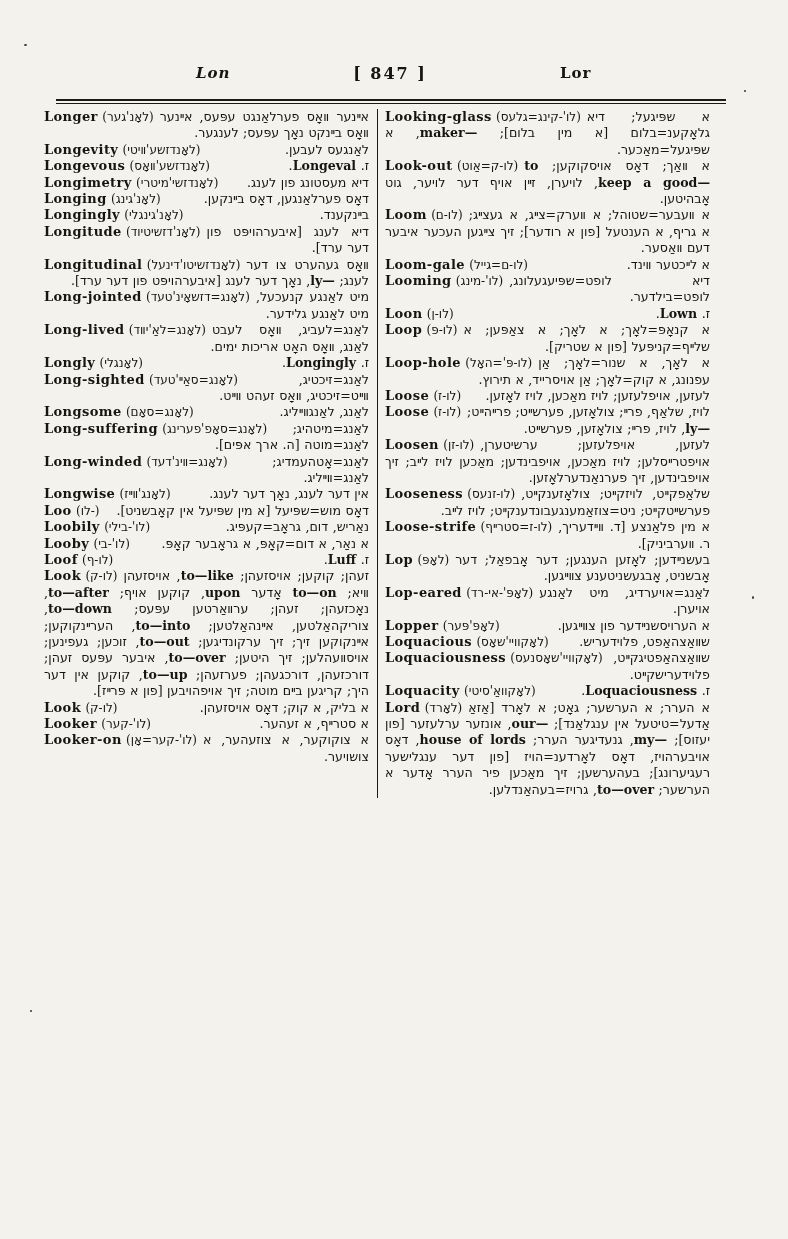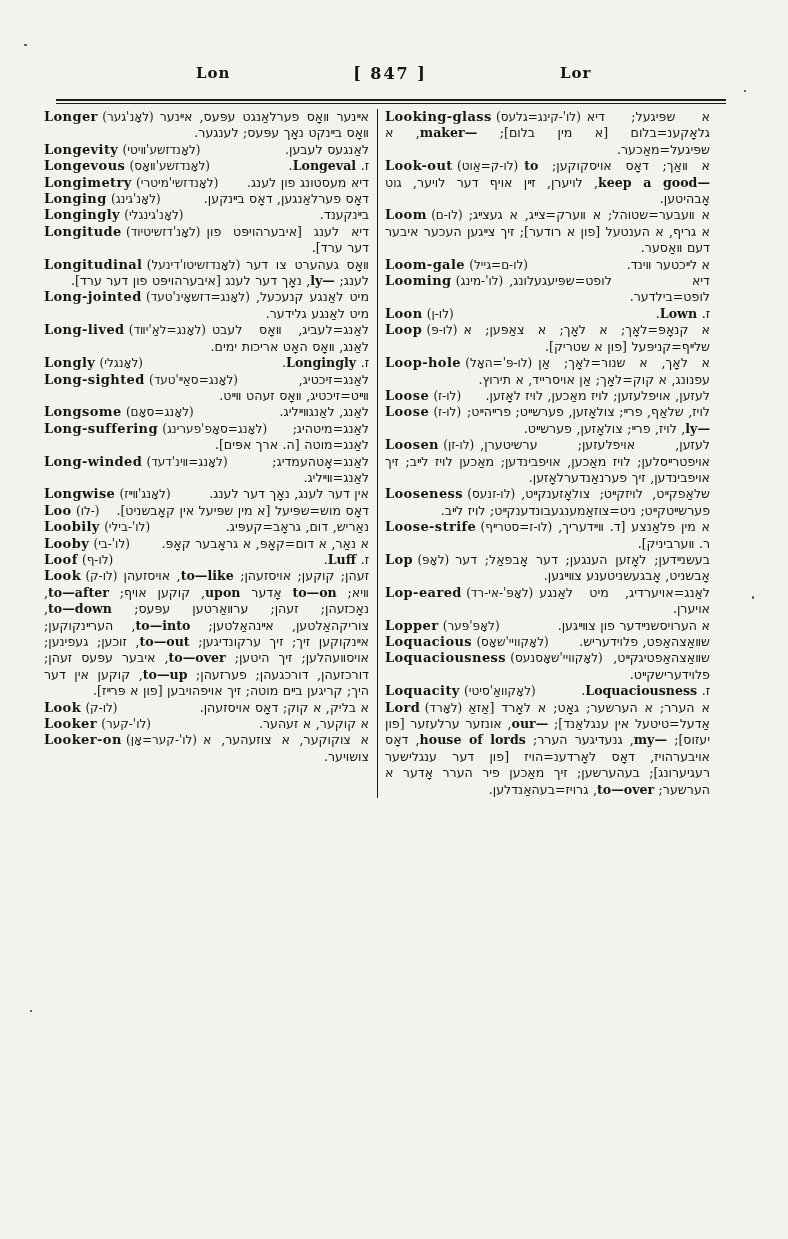--- a/index.html
+++ b/index.html
@@ -8,21 +8,21 @@
     background:#f3f2ec;
     font-family:"DejaVu Serif","DejaVu Sans",serif;
     color:#17150f;
     overflow:hidden;
   }
   .sheet{position:relative;width:788px;height:1239px;background:#f3f2ec;}
 
   
   .runhead{position:absolute;left:60px;top:64px;width:666px;height:24px;font-size:15px;}
   .catchword{position:absolute;font-weight:bold;letter-spacing:1px;font-size:15px;}
-  .catch-left{left:136px;}
+  .catch-left{left:136px;font-style:italic;}
   .catch-right{left:500px;}
   .pageno{position:absolute;left:250px;width:160px;text-align:center;font-weight:bold;font-size:16px;letter-spacing:2px;}
 
   
   .rule{position:absolute;left:56px;top:99px;width:670px;height:2px;
         border-top:2px solid #1c1a15;border-bottom:1px solid #1c1a15;}
 
   
   .cols{position:absolute;left:44px;top:109px;width:666px;display:flex;align-items:stretch;}
   .col{width:325px;}
@@ -84,21 +84,21 @@
         <p class="entry"><span class="hwrap" dir="ltr"><span class="hw">Longsome</span><span class="pron"> (לאָנג=סאָם)</span></span><span class="def">לאַנג, לאַנגװײליג.</span></p>
         <p class="entry"><span class="hwrap" dir="ltr"><span class="hw">Long-suffering</span><span class="pron"> (לאָנג=סאָפ'פערינג)</span></span><span class="def">לאַנג=מיטהיג; לאַנג=מוטה [ה. ארך אפּים].</span></p>
         <p class="entry"><span class="hwrap" dir="ltr"><span class="hw">Long-winded</span><span class="pron"> (לאָנג=װינ'דעד)</span></span><span class="def">לאַנג=אָטהעמדיג; לאַנג=װײליג.</span></p>
         <p class="entry"><span class="hwrap" dir="ltr"><span class="hw">Longwise</span><span class="pron"> (לאָנג'װײז)</span></span><span class="def">אין דער לענג, נאָך דער לענג.</span></p>
         <p class="entry"><span class="hwrap" dir="ltr"><span class="hw">Loo</span><span class="pron"> (לו-)</span></span><span class="def">דאָס מוש=שפּיעל [א מין שפּיעל אין קאָבשניט].</span></p>
         <p class="entry"><span class="hwrap" dir="ltr"><span class="hw">Loobily</span><span class="pron"> (לו'-בילי)</span></span><span class="def">נאַריש, דום, גראָב=קעפּיג.</span></p>
         <p class="entry"><span class="hwrap" dir="ltr"><span class="hw">Looby</span><span class="pron"> (לו'-בי)</span></span><span class="def">א נאַר, א דום=קאָפּ, א גראָבער קאָפּ.</span></p>
         <p class="entry"><span class="hwrap" dir="ltr"><span class="hw">Loof</span><span class="pron"> (לו-ף)</span></span><span class="def">ז. <b class="emb" dir="ltr">Luff</b>.</span></p>
         <p class="entry"><span class="hwrap" dir="ltr"><span class="hw">Look</span><span class="pron"> (לו-ק)</span></span><span class="def">זעהן; קוקען; אויסזעהן; <b class="emb" dir="ltr">to—like</b>, אויסזעהן װיא; <b class="emb" dir="ltr">to—on</b> אָדער <b class="emb" dir="ltr">upon</b>, קוקען אויף; <b class="emb" dir="ltr">to—after</b>, נאָכזעהן; זעהן; ערװאַרטען עפּעס; <b class="emb" dir="ltr">to—down</b>, צוריקהאַלטען, אײנהאַלטען; <b class="emb" dir="ltr">to—into</b>, הערײנקוקען; אײנקוקען זיך; זיך ערקונדיגען; <b class="emb" dir="ltr">to—out</b>, זוכען; געפינען; אויסװעהלען; זיך היטען; <b class="emb" dir="ltr">to—over</b>, איבער עפּעס זעהן; דורכזעהן, דורכגעהן; פערזעהן; <b class="emb" dir="ltr">to—up</b>, קוקען אין דער היך; קריגען בײם מוטה; זיך אויפהויבען [פון א פּרײז].</span></p>
         <p class="entry"><span class="hwrap" dir="ltr"><span class="hw">Look</span><span class="pron"> (לו-ק)</span></span><span class="def">א בליק, א קוק; דאָס אויסזעהן.</span></p>
-        <p class="entry"><span class="hwrap" dir="ltr"><span class="hw">Looker</span><span class="pron"> (לו'-קער)</span></span><span class="def">א קוקער, א זעהער.</span></p>
+        <p class="entry"><span class="hwrap" dir="ltr"><span class="hw">Looker</span><span class="pron"> (לו'-קער)</span></span><span class="def">א סטרײף, א זעהער.</span></p>
         <p class="entry"><span class="hwrap" dir="ltr"><span class="hw">Looker-on</span><span class="pron"> (לו'-קער=אָן)</span></span><span class="def">א צוקוקער, א צוזעהער, א צושויער.</span></p>
       </div>
     <div class="divider"></div>
     <div class="col">
         <p class="entry"><span class="hwrap" dir="ltr"><span class="hw">Looking-glass</span><span class="pron"> (לו'-קינג=גלעס)</span></span><span class="def">א שפּיגעל; דיא גלאָקענ=בלום [א מין בלום]; <b class="emb" dir="ltr">maker—</b>, א שפּיגעל=מאַכער.</span></p>
         <p class="entry"><span class="hwrap" dir="ltr"><span class="hw">Look-out</span><span class="pron"> (לו-ק=אַוט)</span></span><span class="def">א װאַך; דאָס אויסקוקען; <b class="emb" dir="ltr">to keep a good—</b>, לויערן, זײן אויף דער לויער, גוט אָבהיטען.</span></p>
         <p class="entry"><span class="hwrap" dir="ltr"><span class="hw">Loom</span><span class="pron"> (לו-ם)</span></span><span class="def">א װעבער=שטוהל; א װערק=צײג, א געצײג; א גריף, א הענטעל [פון א רודער]; זיך צײגען העכער איבער דעם װאַסער.</span></p>
         <p class="entry"><span class="hwrap" dir="ltr"><span class="hw">Loom-gale</span><span class="pron"> (לו-ם=גייל)</span></span><span class="def">א לײכטער װינד.</span></p>
         <p class="entry"><span class="hwrap" dir="ltr"><span class="hw">Looming</span><span class="pron"> (לו'-מינג)</span></span><span class="def">דיא לופט=שפּיעגעלונג, לופט=בילדער.</span></p>
         <p class="entry"><span class="hwrap" dir="ltr"><span class="hw">Loon</span><span class="pron"> (לו-ן)</span></span><span class="def">ז. <b class="emb" dir="ltr">Lown</b>.</span></p>

